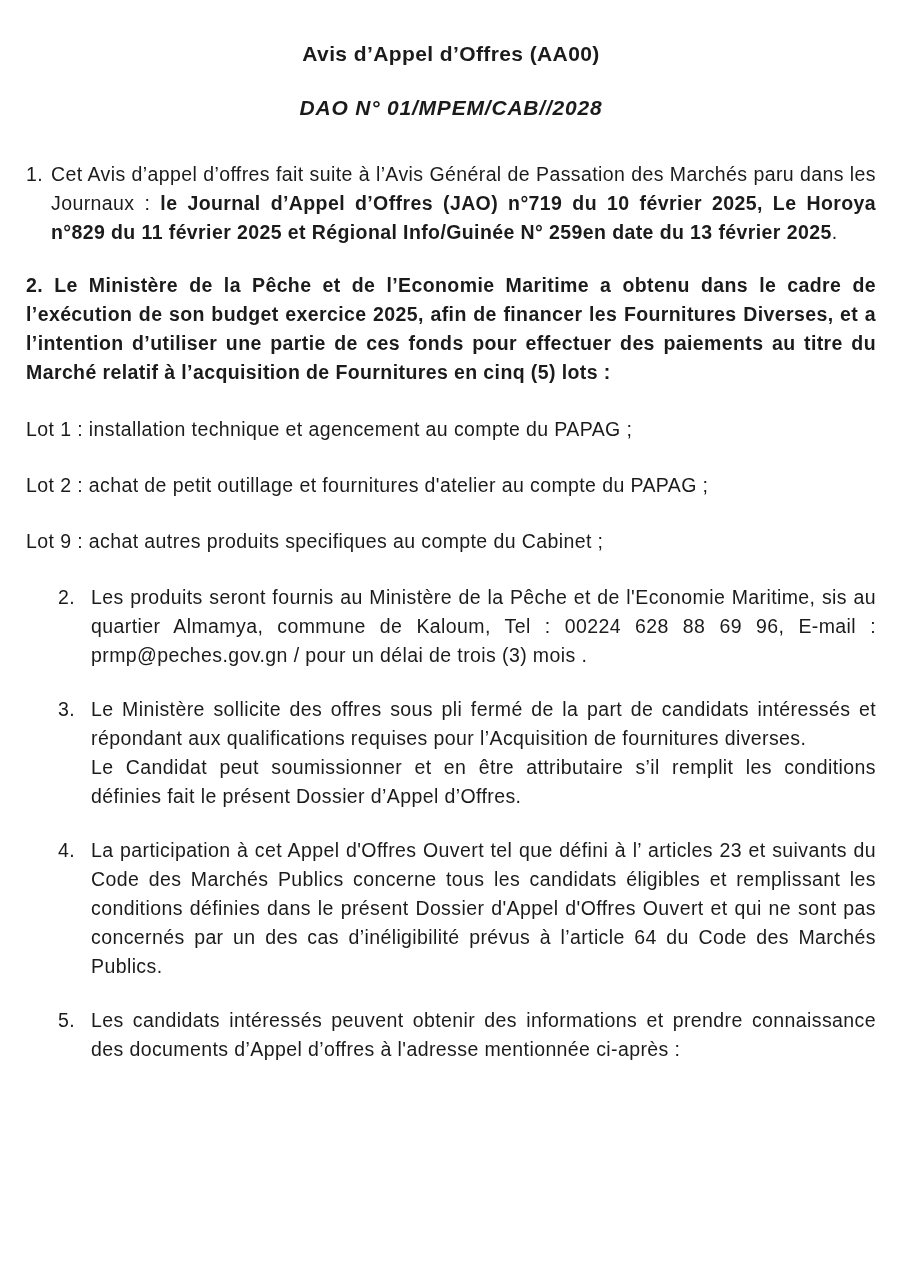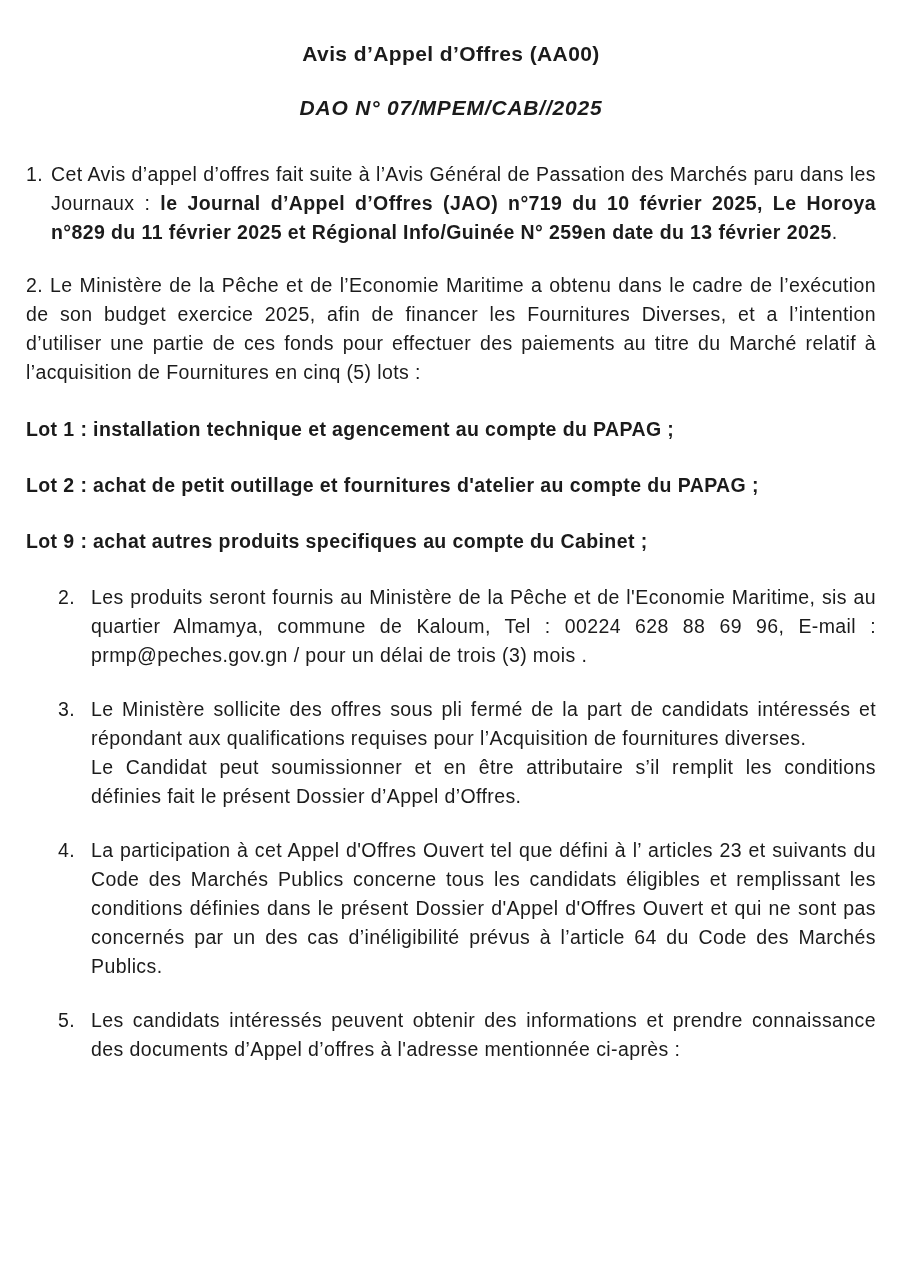--- a/index.html
+++ b/index.html
@@ -43,24 +43,25 @@
     text-align: justify;
   }
   .intro .num {
     position: absolute;
     left: 0;
     top: 0;
   }
   .para {
     margin: 0 0 28px 0;
     text-align: justify;
+    font-weight: bold;
   }
   .lot {
     margin: 0 0 27px 0;
-    font-weight: bold;
+    font-weight: normal;
     text-align: justify;
   }
   .lot.last {
     margin-bottom: 30px;
   }
   .item {
     position: relative;
     margin: 0 0 25px 0;
     padding-left: 65px;
     text-align: justify;
@@ -79,21 +80,21 @@
   }
   b { font-weight: bold; }
 </style>
 </head>
 <body>
 
 <div class="page">
 
   <h1 class="title">Avis d’Appel d’Offres (AA00)</h1>
 
-  <h2 class="subtitle">DAO N° 07/MPEM/CAB//2025</h2>
+  <h2 class="subtitle">DAO N° 01/MPEM/CAB//2028</h2>
 
   <p class="intro"><span class="num">1.</span><span>Cet Avis d’appel d’offres fait suite à l’Avis Général de Passation des Marchés paru dans les Journaux : </span><b>le Journal d’Appel d’Offres (JAO) n°719 du 10 février 2025, Le Horoya n°829 du 11 février 2025 et Régional Info/Guinée N° 259en date du 13 février 2025</b><span>.</span></p>
 
   <p class="para">2. Le Ministère de la Pêche et de l’Economie Maritime a obtenu dans le cadre de l’exécution de son budget exercice 2025, afin de financer les Fournitures Diverses, et a l’intention d’utiliser une partie de ces fonds pour effectuer des paiements au titre du Marché relatif à l’acquisition de Fournitures en cinq (5) lots :</p>
 
   <p class="lot">Lot 1 : installation technique et agencement  au compte du PAPAG  ;</p>
   <p class="lot">Lot 2 : achat de petit outillage et fournitures d'atelier au compte du PAPAG ;</p>
   <p class="lot">Lot 9 : achat autres produits specifiques au compte du Cabinet ;</p>
 
   <div class="item">

